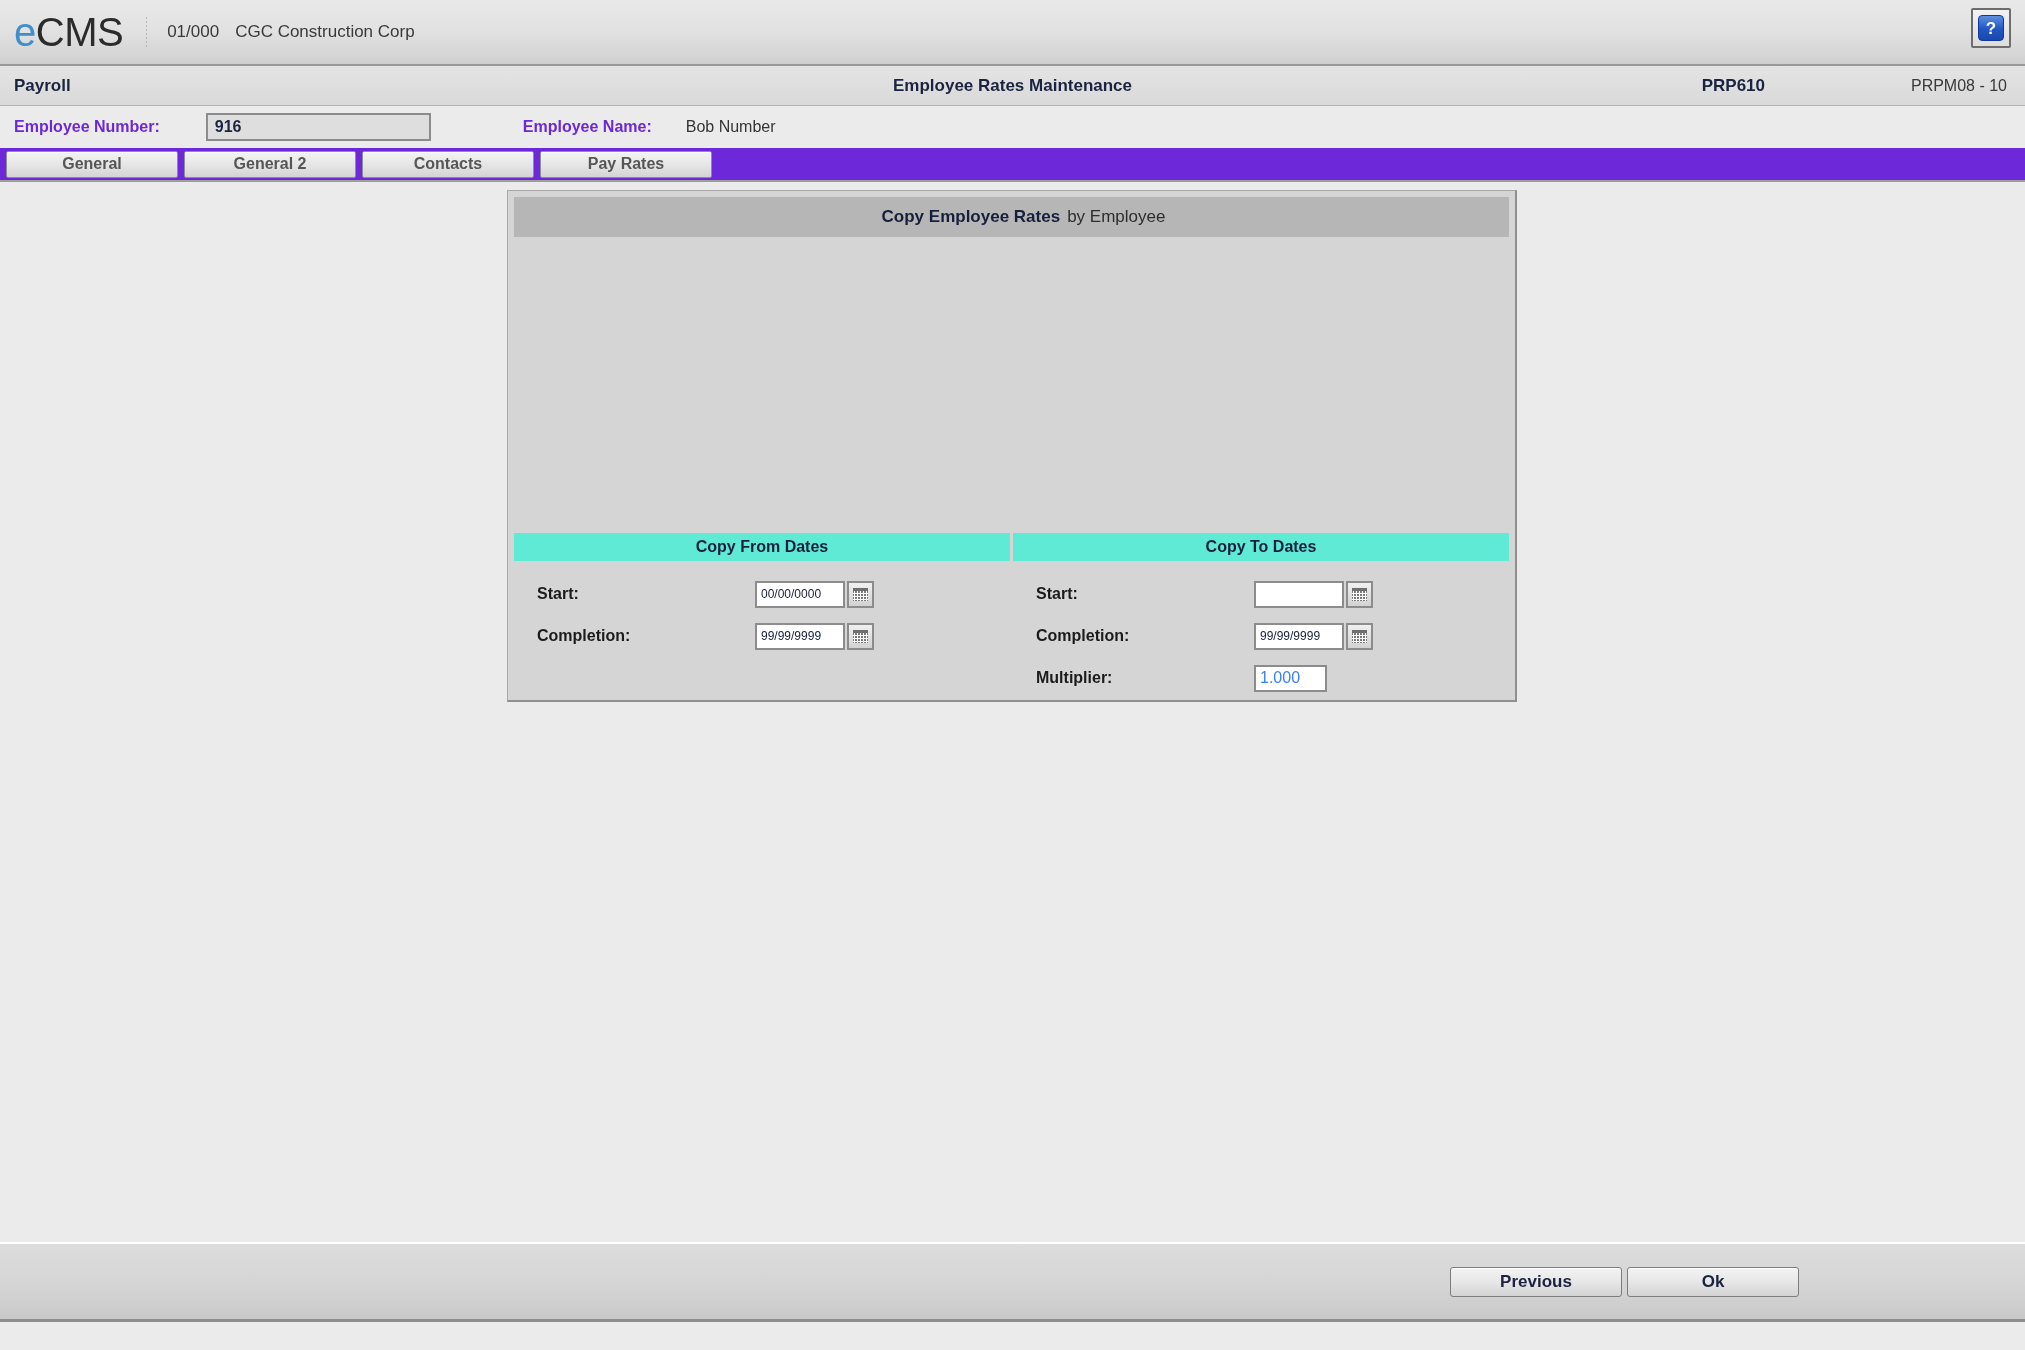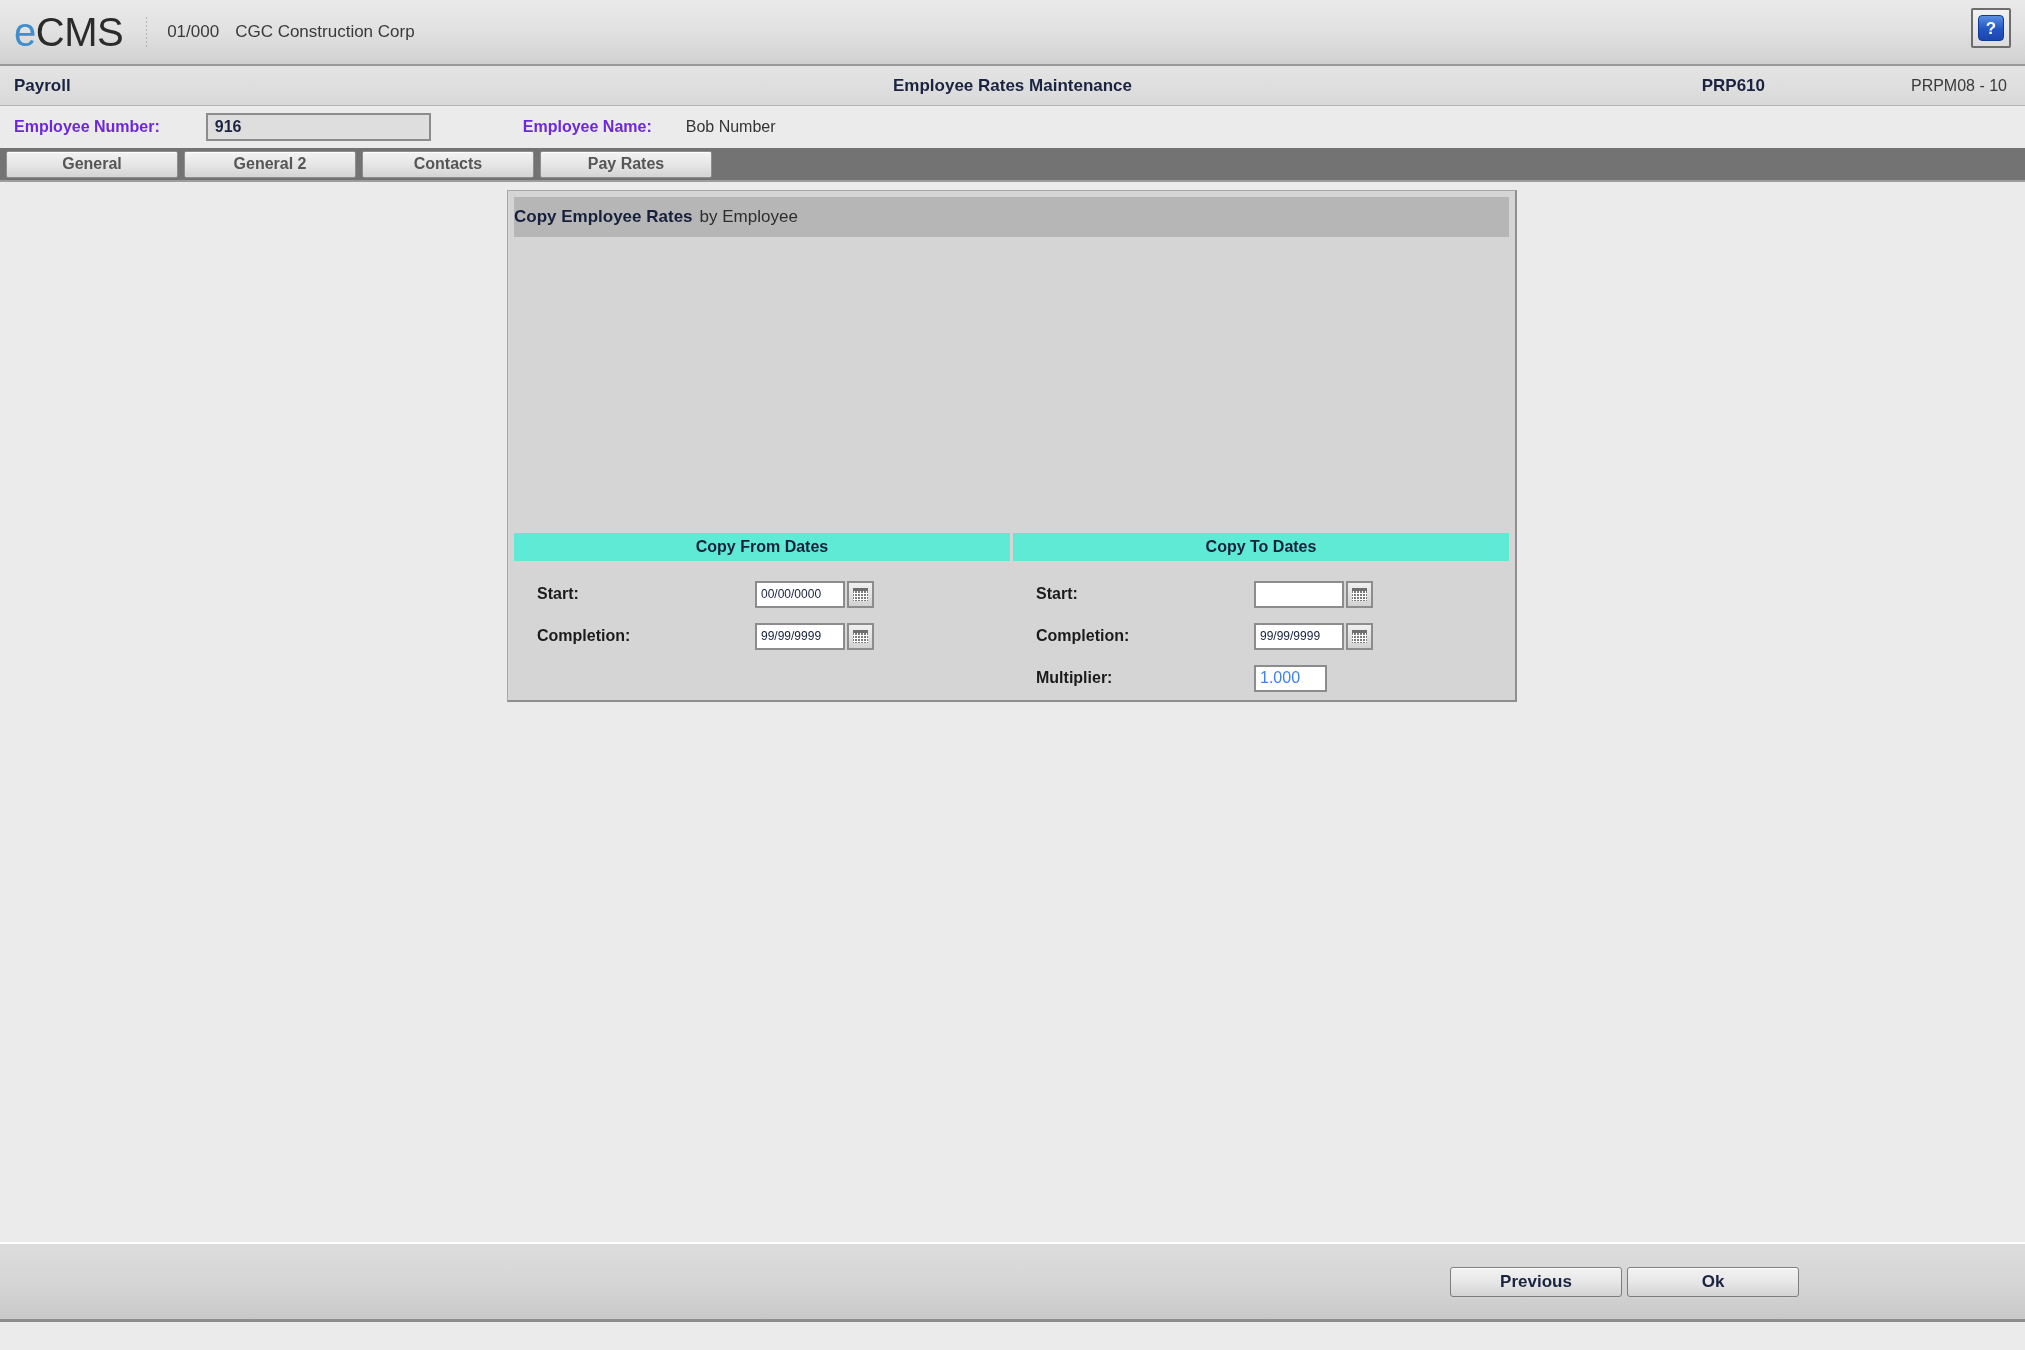--- a/index.html
+++ b/index.html
@@ -117,21 +117,21 @@
     font-size: 16px; color: #343434;
   }
 
   
   .tabrow {
     display: flex;
     align-items: center;
     gap: 6px;
     padding: 0 0 0 6px;
     height: 34px;
-    background: #737373;
+    background: #6d28d9;
     border-bottom: 2px solid #9d9d9d;
   }
   .tab {
     width: 172px; height: 27px;
     background: linear-gradient(to bottom, #f3f3f3 0%, #e6e6e6 50%, #d4d4d4 100%);
     border: 1px solid #8e8e8e;
     border-radius: 2px;
     box-shadow: inset 0 1px 0 #ffffff;
     display: flex; align-items: center; justify-content: center;
     font-size: 16px; font-weight: bold; color: #565656;
@@ -152,22 +152,22 @@
     width: 1010px; height: 512px;
     background: #d5d5d5;
     border: 1px solid #a8a8a8;
     border-right: 2px solid #8f8f8f;
     border-bottom: 2px solid #8f8f8f;
   }
   .panel-header {
     margin: 6px 6px 0 6px;
     height: 40px;
     background: #b6b6b6;
-    display: flex; align-items: center; justify-content: flex-start;
-    font-size: 17px; color: #16203c;
+    display: flex; align-items: center; justify-content: center;
+    font-size: 17px; color: #16203c; padding-left: 24px;
   }
   .panel-header .bold { font-weight: bold; }
   .panel-header .light { font-weight: normal; margin-left: 7px; color: #2d2d2d; }
 
   .panel-body { height: 296px; }
 
   
   .colheads {
     display: flex;
     margin: 0 6px;

